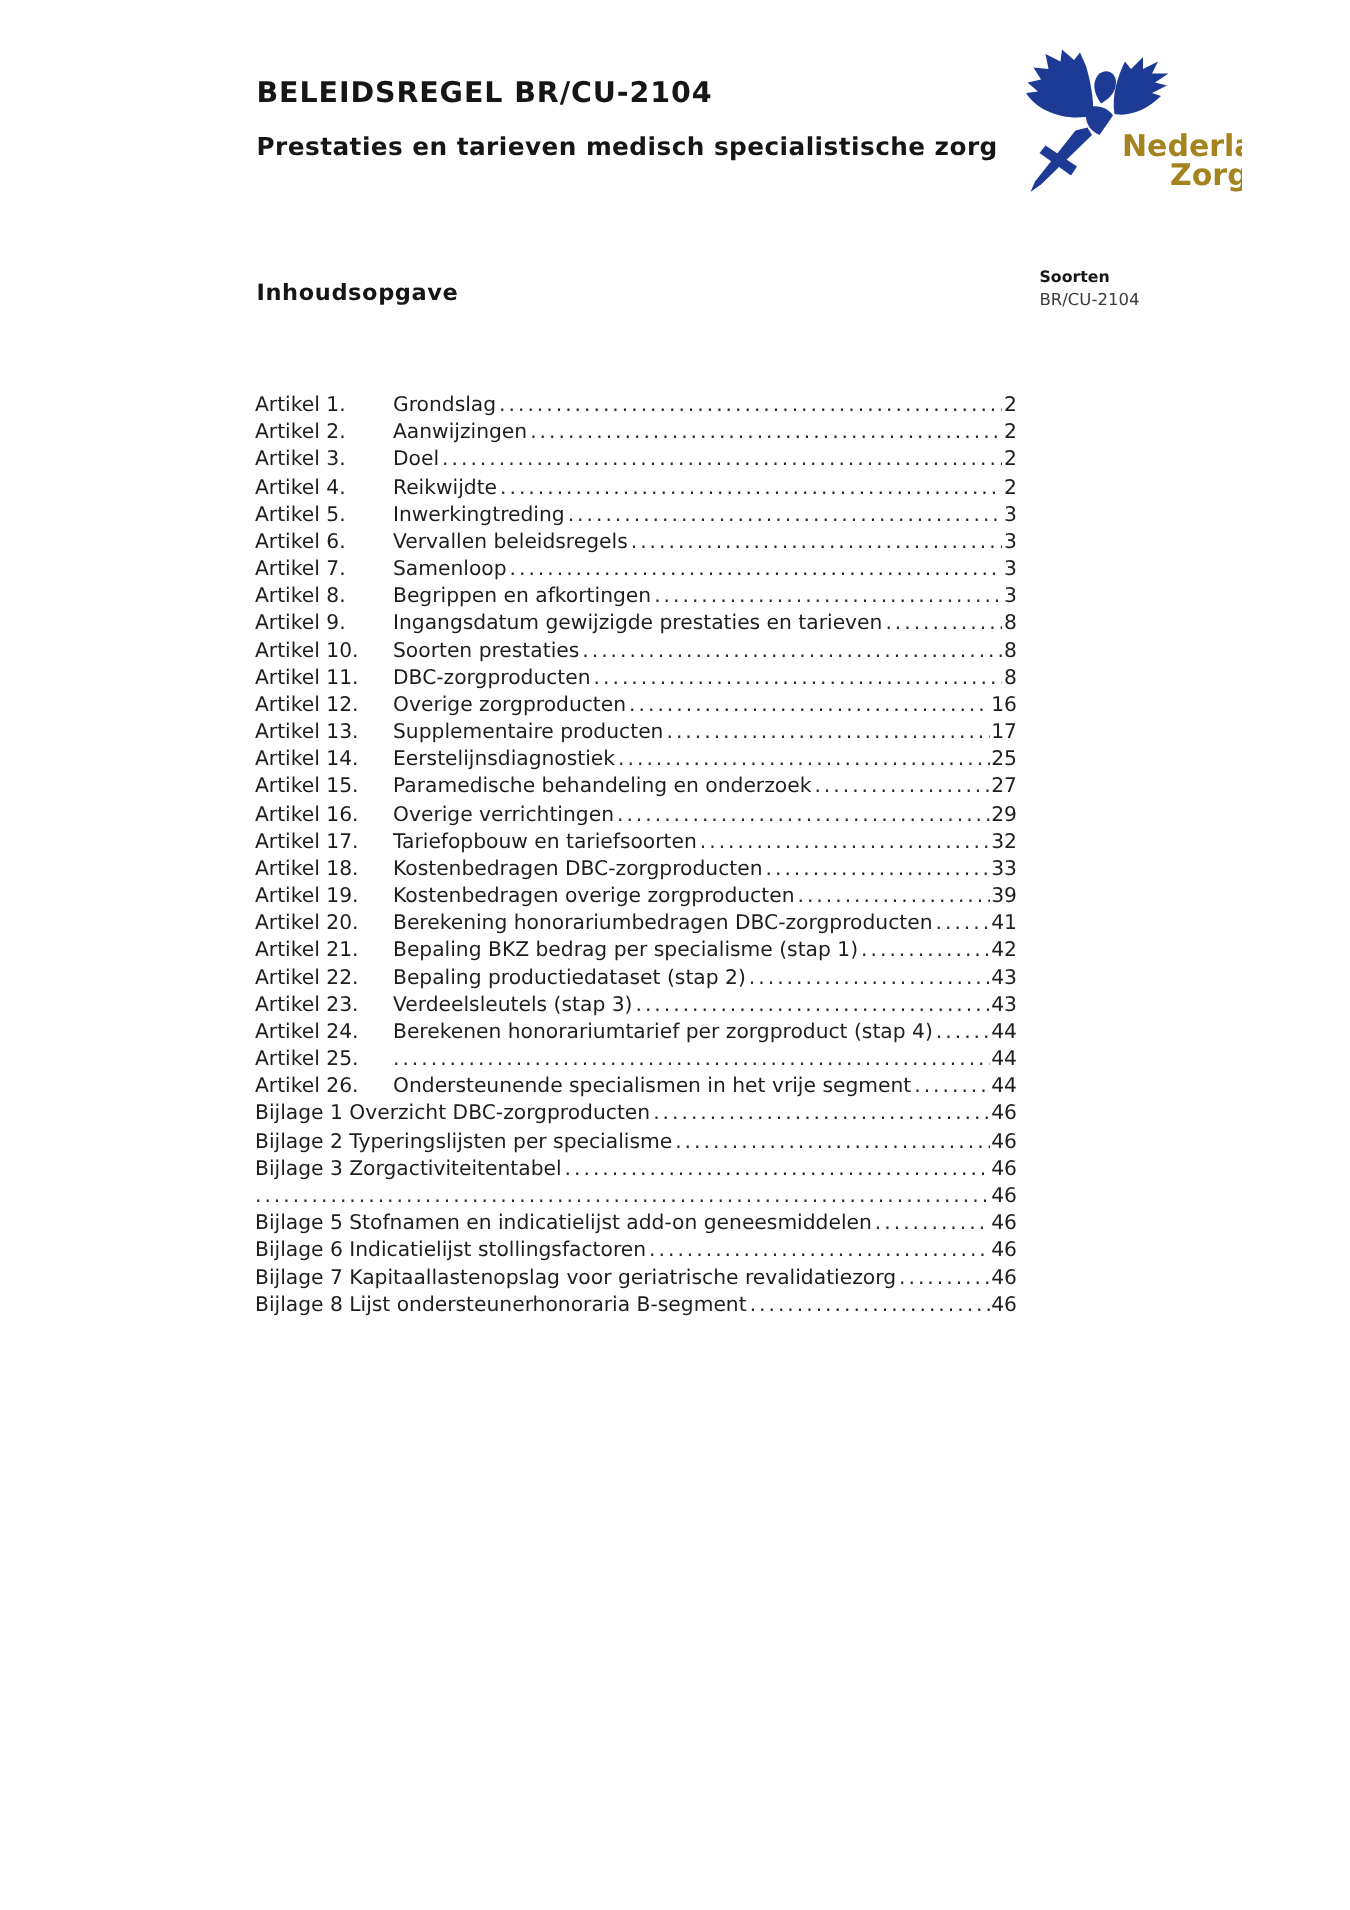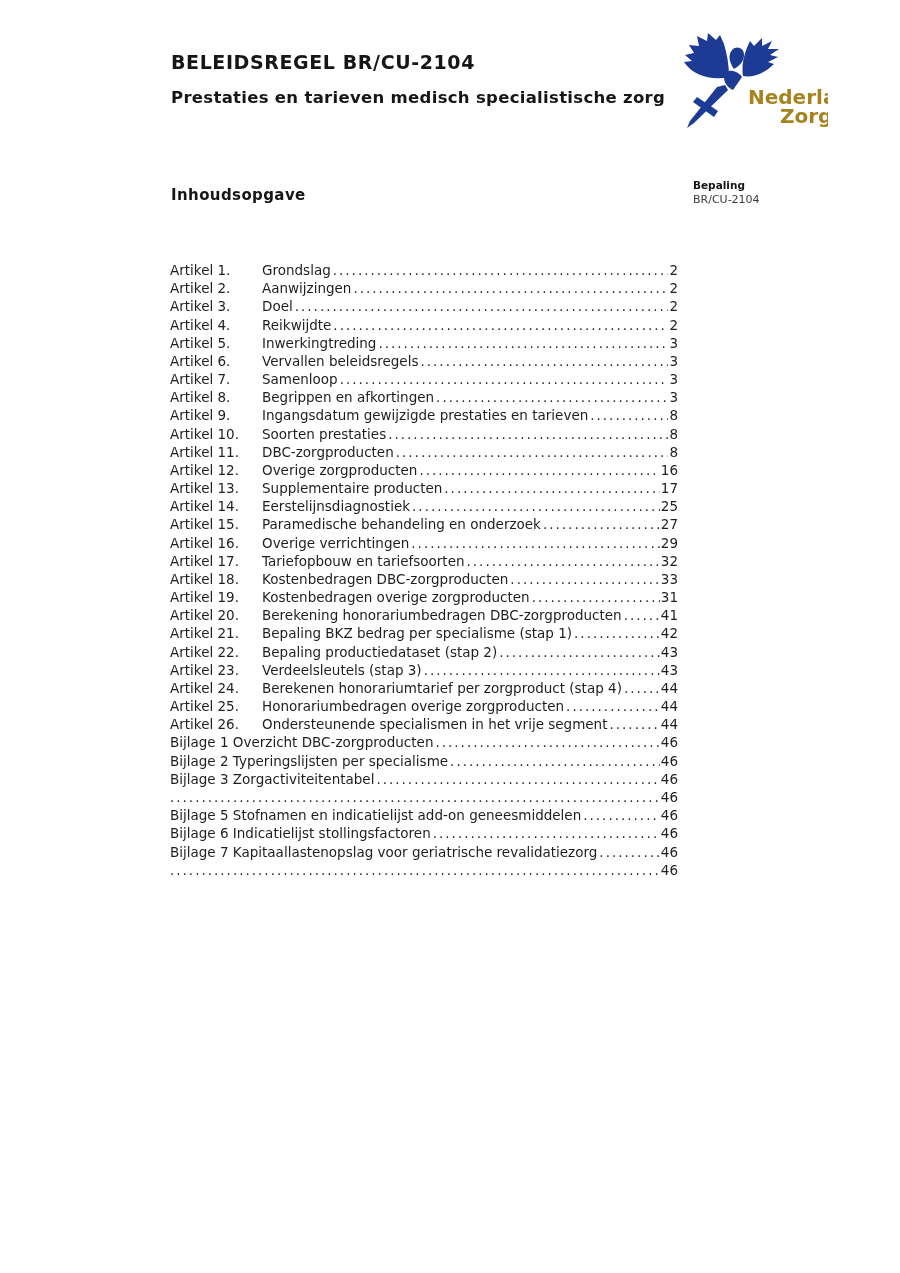--- a/index.html
+++ b/index.html
@@ -130,21 +130,21 @@
   </svg>
 
   <div class="logo-text" style="color:#a5831f">
     <div class="l1">Nederlandse</div>
     <div class="l2">Zorgautoriteit</div>
   </div>
 
   <div class="toc-heading">Inhoudsopgave</div>
 
   <div class="kenmerk">
-    <div class="kenmerk-label">Bepaling</div>
+    <div class="kenmerk-label">Soorten</div>
     <div class="kenmerk-value">BR/CU-2104</div>
   </div>
 
   <div class="toc">
       <div class="toc-row">
       <span class="toc-label">Artikel 1.</span>
       <span class="toc-title">Grondslag</span>
       <span class="toc-dots"></span>
       <span class="toc-page">2</span>
     </div>
@@ -247,21 +247,21 @@
       <div class="toc-row">
       <span class="toc-label">Artikel 18.</span>
       <span class="toc-title">Kostenbedragen DBC-zorgproducten</span>
       <span class="toc-dots"></span>
       <span class="toc-page">33</span>
     </div>
       <div class="toc-row">
       <span class="toc-label">Artikel 19.</span>
       <span class="toc-title">Kostenbedragen overige zorgproducten</span>
       <span class="toc-dots"></span>
-      <span class="toc-page">31</span>
+      <span class="toc-page">39</span>
     </div>
       <div class="toc-row">
       <span class="toc-label">Artikel 20.</span>
       <span class="toc-title">Berekening honorariumbedragen DBC-zorgproducten</span>
       <span class="toc-dots"></span>
       <span class="toc-page">41</span>
     </div>
       <div class="toc-row">
       <span class="toc-label">Artikel 21.</span>
       <span class="toc-title">Bepaling BKZ bedrag per specialisme (stap 1)</span>
@@ -281,21 +281,20 @@
       <span class="toc-page">43</span>
     </div>
       <div class="toc-row">
       <span class="toc-label">Artikel 24.</span>
       <span class="toc-title">Berekenen honorariumtarief per zorgproduct (stap 4)</span>
       <span class="toc-dots"></span>
       <span class="toc-page">44</span>
     </div>
       <div class="toc-row">
       <span class="toc-label">Artikel 25.</span>
-      <span class="toc-title">Honorariumbedragen overige zorgproducten</span>
       <span class="toc-dots"></span>
       <span class="toc-page">44</span>
     </div>
       <div class="toc-row">
       <span class="toc-label">Artikel 26.</span>
       <span class="toc-title">Ondersteunende specialismen in het vrije segment</span>
       <span class="toc-dots"></span>
       <span class="toc-page">44</span>
     </div>
       <div class="toc-row">
@@ -334,18 +333,19 @@
       <span class="toc-page">46</span>
     </div>
       <div class="toc-row">
 
       <span class="toc-title">Bijlage 7 Kapitaallastenopslag voor geriatrische revalidatiezorg</span>
       <span class="toc-dots"></span>
       <span class="toc-page">46</span>
     </div>
       <div class="toc-row">
 
+      <span class="toc-title">Bijlage 8 Lijst ondersteunerhonoraria B-segment</span>
       <span class="toc-dots"></span>
       <span class="toc-page">46</span>
     </div>
     </div>
 
 </div>
 
 </body></html>

